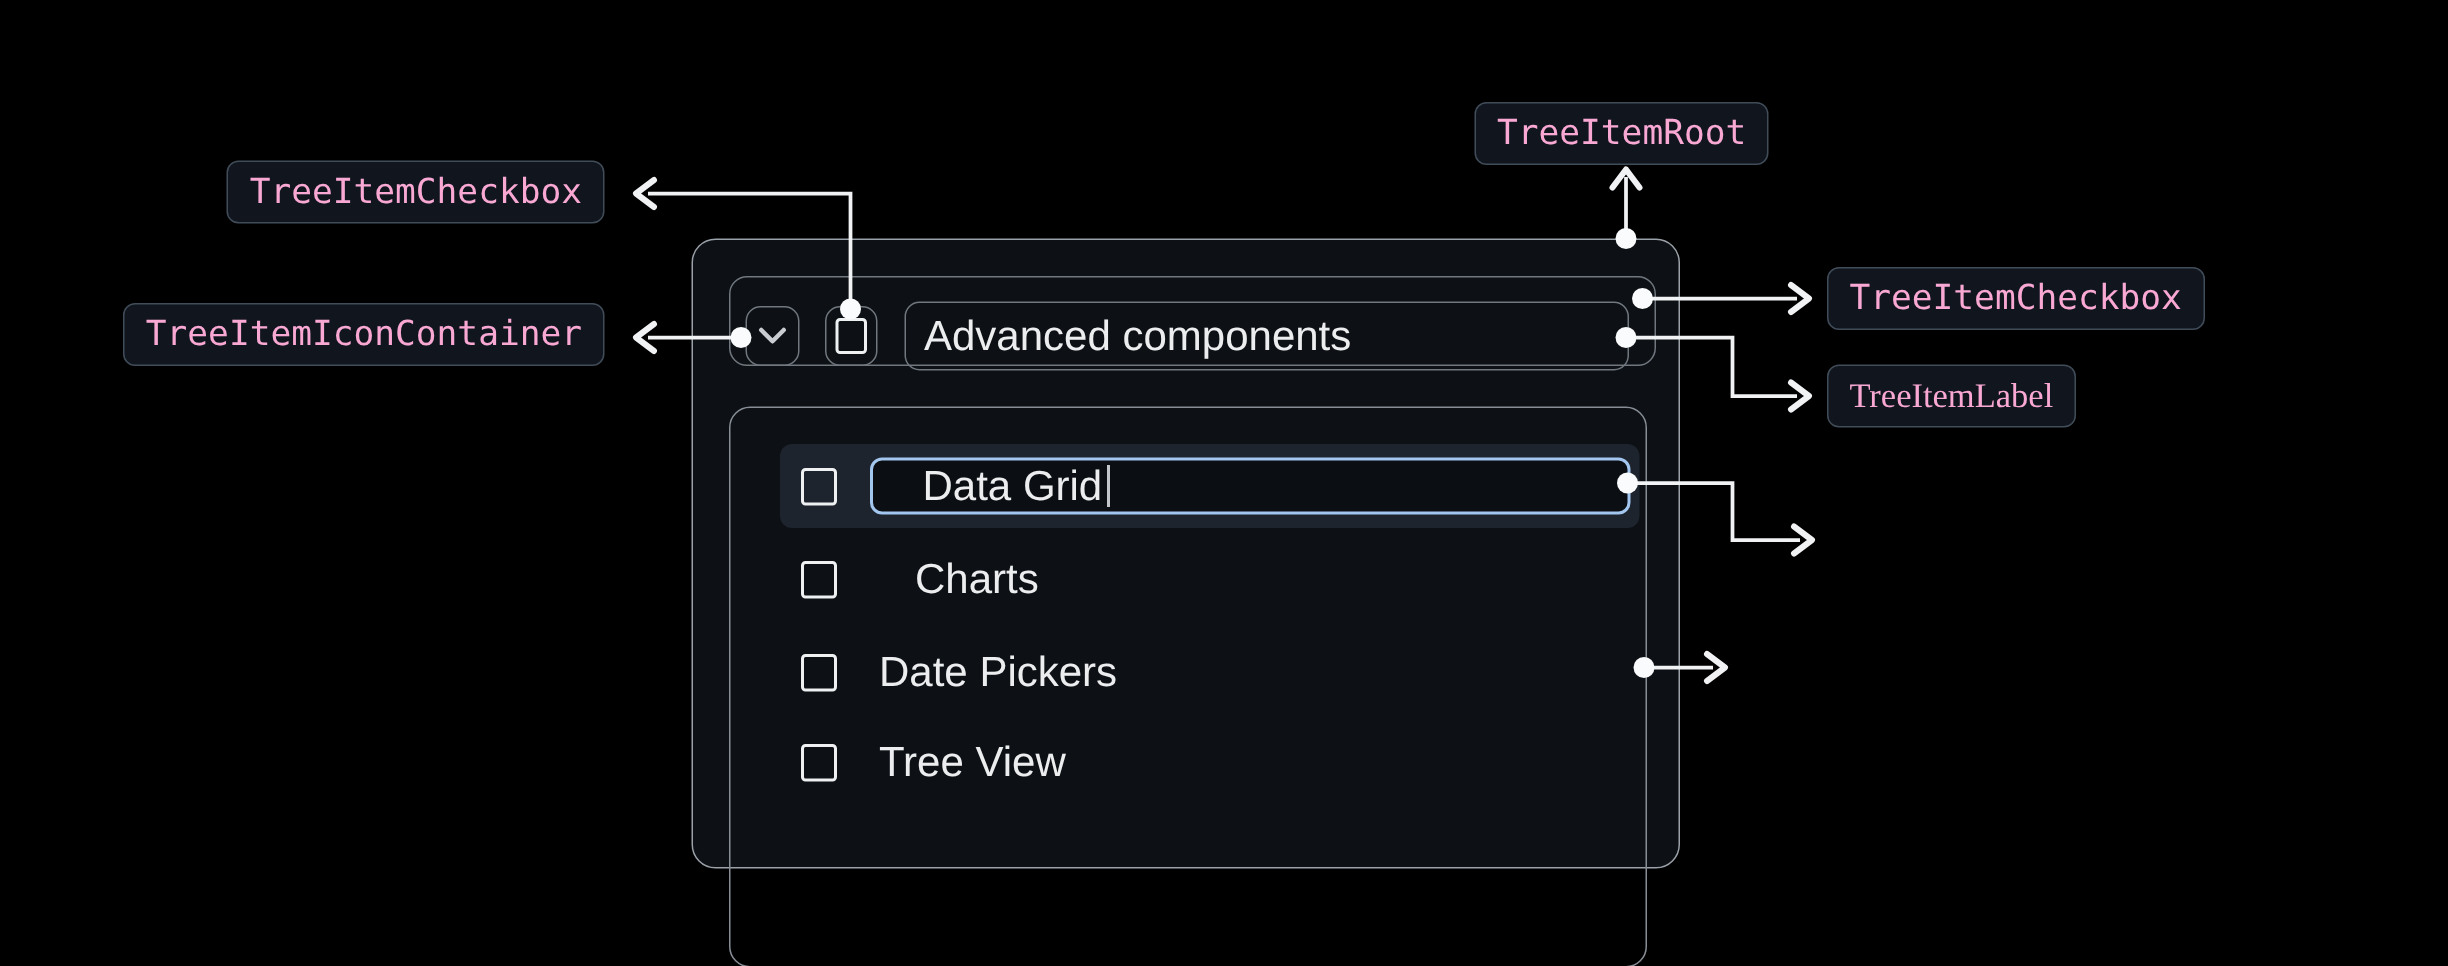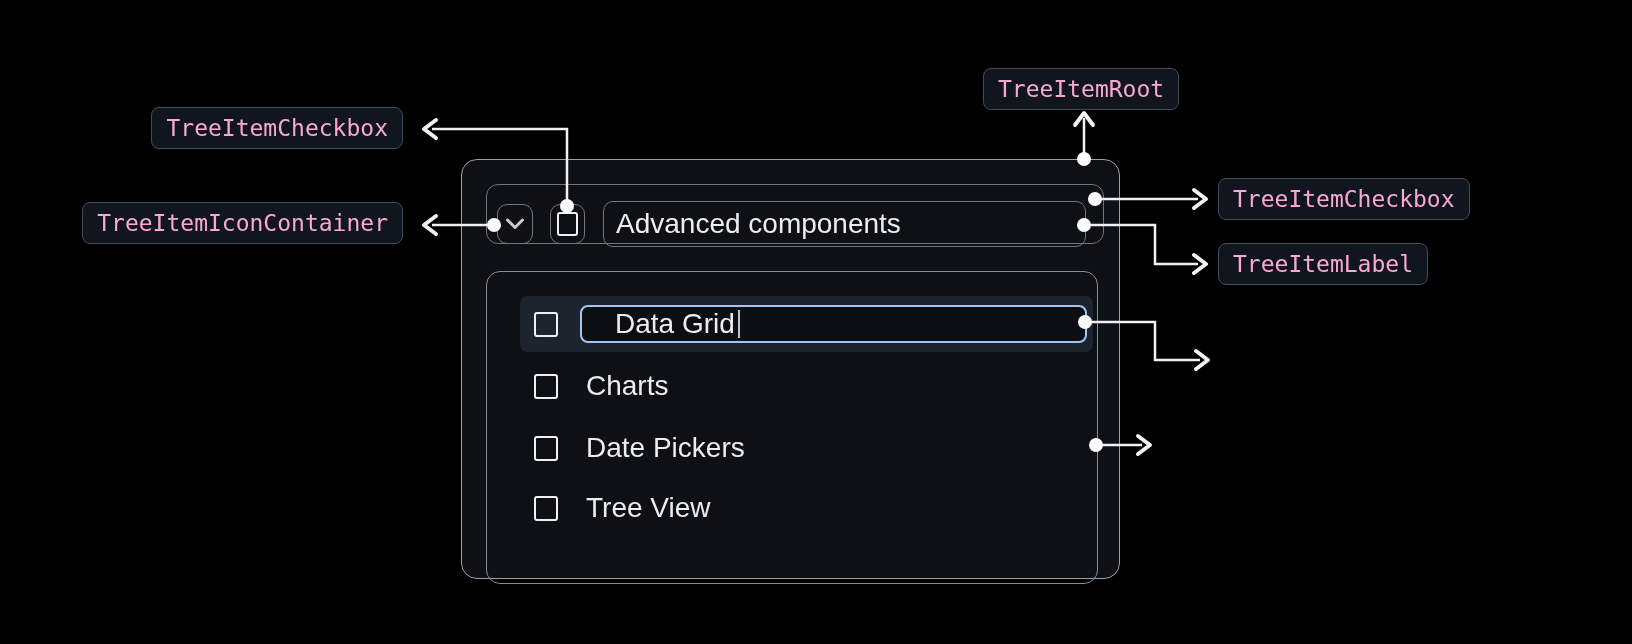--- a/index.html
+++ b/index.html
@@ -45,21 +45,21 @@
   }
   .cb-glyph.small{width:21px;height:24px;}
   .cb-glyph.list{width:24px;height:25px;}
   .label-box{
     position:absolute;left:116px;top:16px;width:483px;height:46px;
     border:1.5px solid #70777f;border-radius:10px;box-sizing:border-box;
     display:flex;align-items:center;padding-left:12px;
   }
   .ui-text{color:#ecedef;font-size:28px;line-height:1;white-space:nowrap;}
   .group-box{
-    position:absolute;left:24px;top:111px;width:612px;height:313px;
+    position:absolute;left:24px;top:111px;width:612px;height:374px;
     border:1.5px solid #878e96;border-radius:14px;box-sizing:border-box;
   }
   .row{
     position:absolute;left:33px;width:573px;height:44px;
     display:flex;align-items:center;box-sizing:border-box;
   }
   .row .cb-glyph{margin-left:14px;}
   .row .ui-text{margin-left:28px;}
   .row-editing{
     top:24px;height:56px;background:#1d242e;border-radius:8px;
@@ -80,21 +80,21 @@
 </head>
 <body>
 
 <div class="canvas">
 
   <div class="badge" style="top:107px;right:1229px;">TreeItemCheckbox</div>
   <div class="badge" style="top:202px;right:1229px;">TreeItemIconContainer</div>
 
   <div class="badge" style="top:68px;left:983px;">TreeItemRoot</div>
   <div class="badge" style="top:178px;left:1218px;">TreeItemCheckbox</div>
-  <div class="badge" style="top:243px;left:1218px;">TreeItemLabel</div>
+  <div class="badge" style="top:243px;left:1218px;font-family:Liberation Serif, serif;">TreeItemLabel</div>
 
   <div class="root-box">
 
     <div class="content-box">
       <div class="icon-container">
         <svg width="20" height="14" viewBox="0 0 20 14">
           <polyline class="chevron" points="2.5,3 10,10.5 17.5,3"></polyline>
         </svg>
       </div>
       <div class="checkbox-container">
@@ -108,21 +108,21 @@
     <div class="group-box">
 
       <div class="row row-editing">
         <span class="cb-glyph list"></span>
         <div class="label-input">
           <span class="ui-text">Data Grid</span>
           <span class="caret"></span>
         </div>
       </div>
 
-      <div class="row" style="top:92px;">
+      <div class="row" style="top:92px;gap:24px;">
         <span class="cb-glyph list"></span>
         <span class="ui-text">Charts</span>
       </div>
       <div class="row" style="top:214px;">
         <span class="cb-glyph list"></span>
         <span class="ui-text">Tree View</span>
       </div>
       <div class="row" style="top:154px;">
         <span class="cb-glyph list"></span>
         <span class="ui-text">Date Pickers</span>

